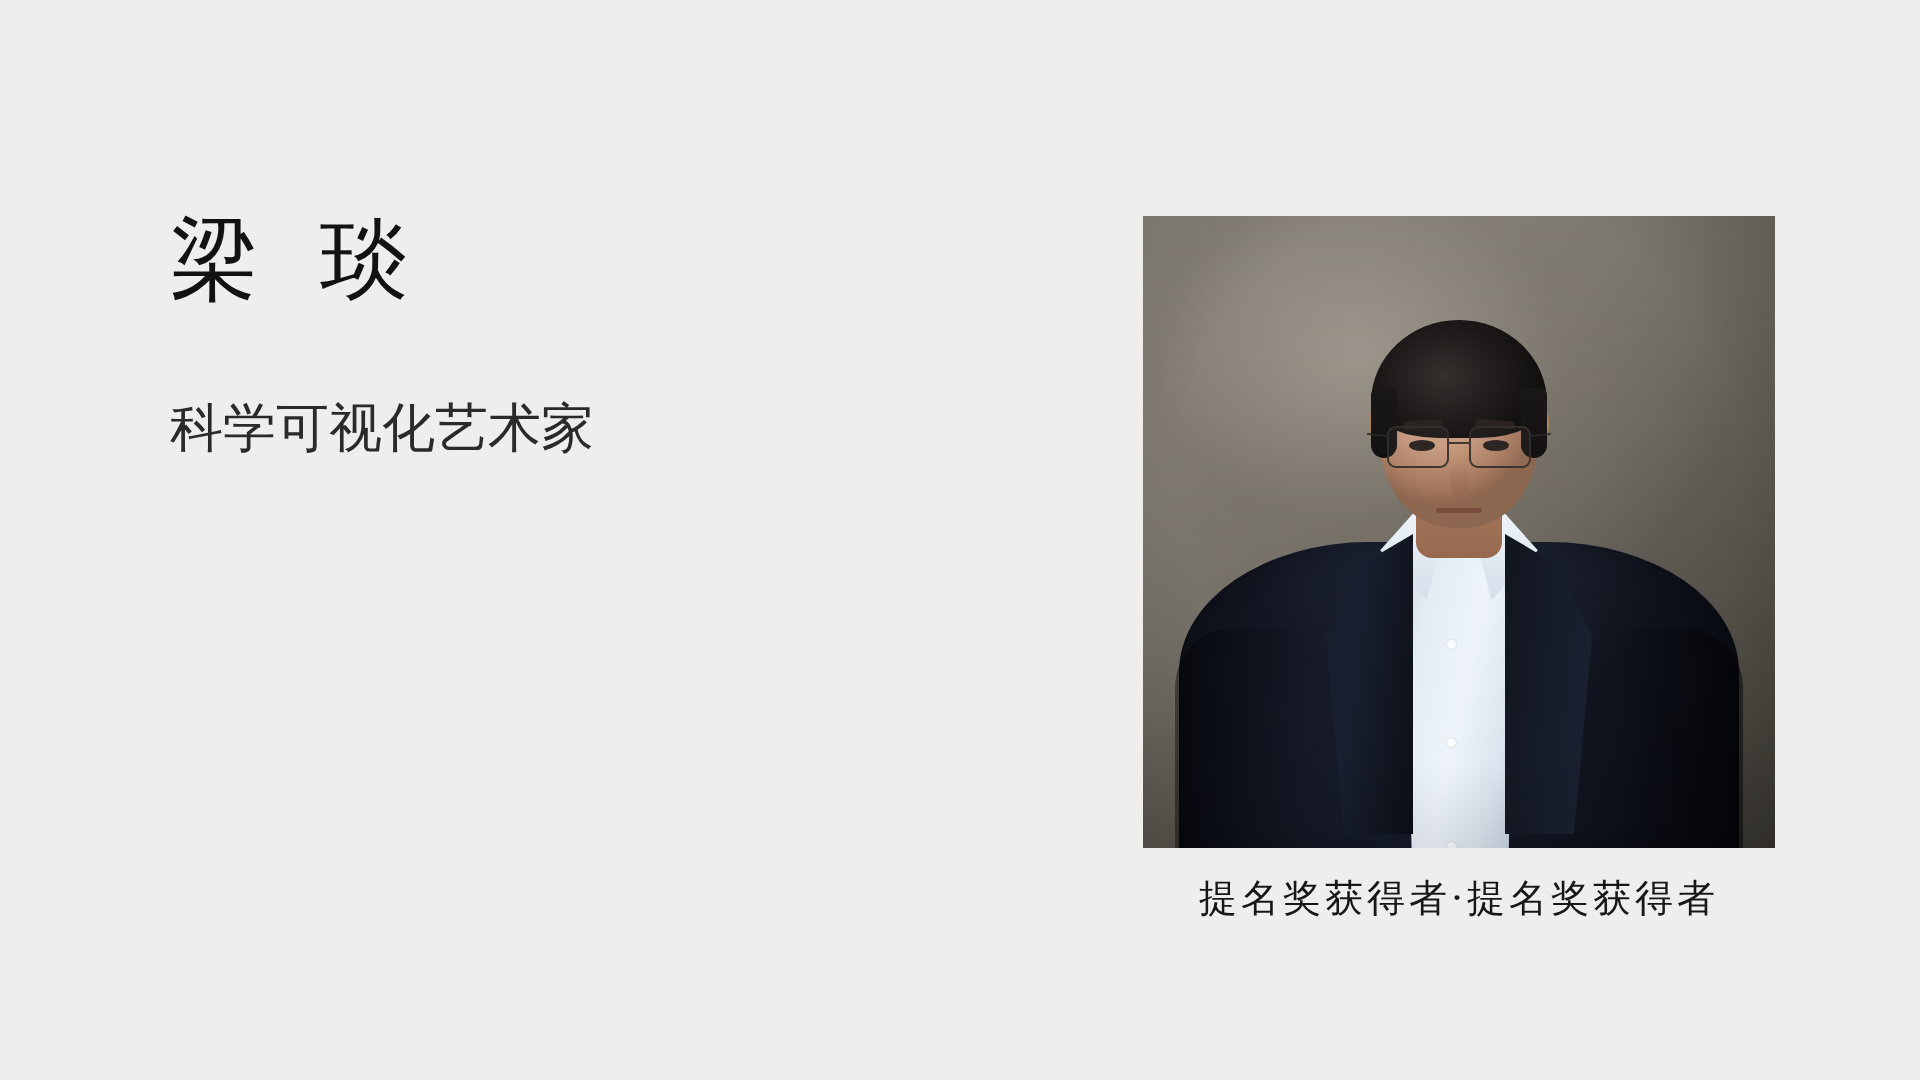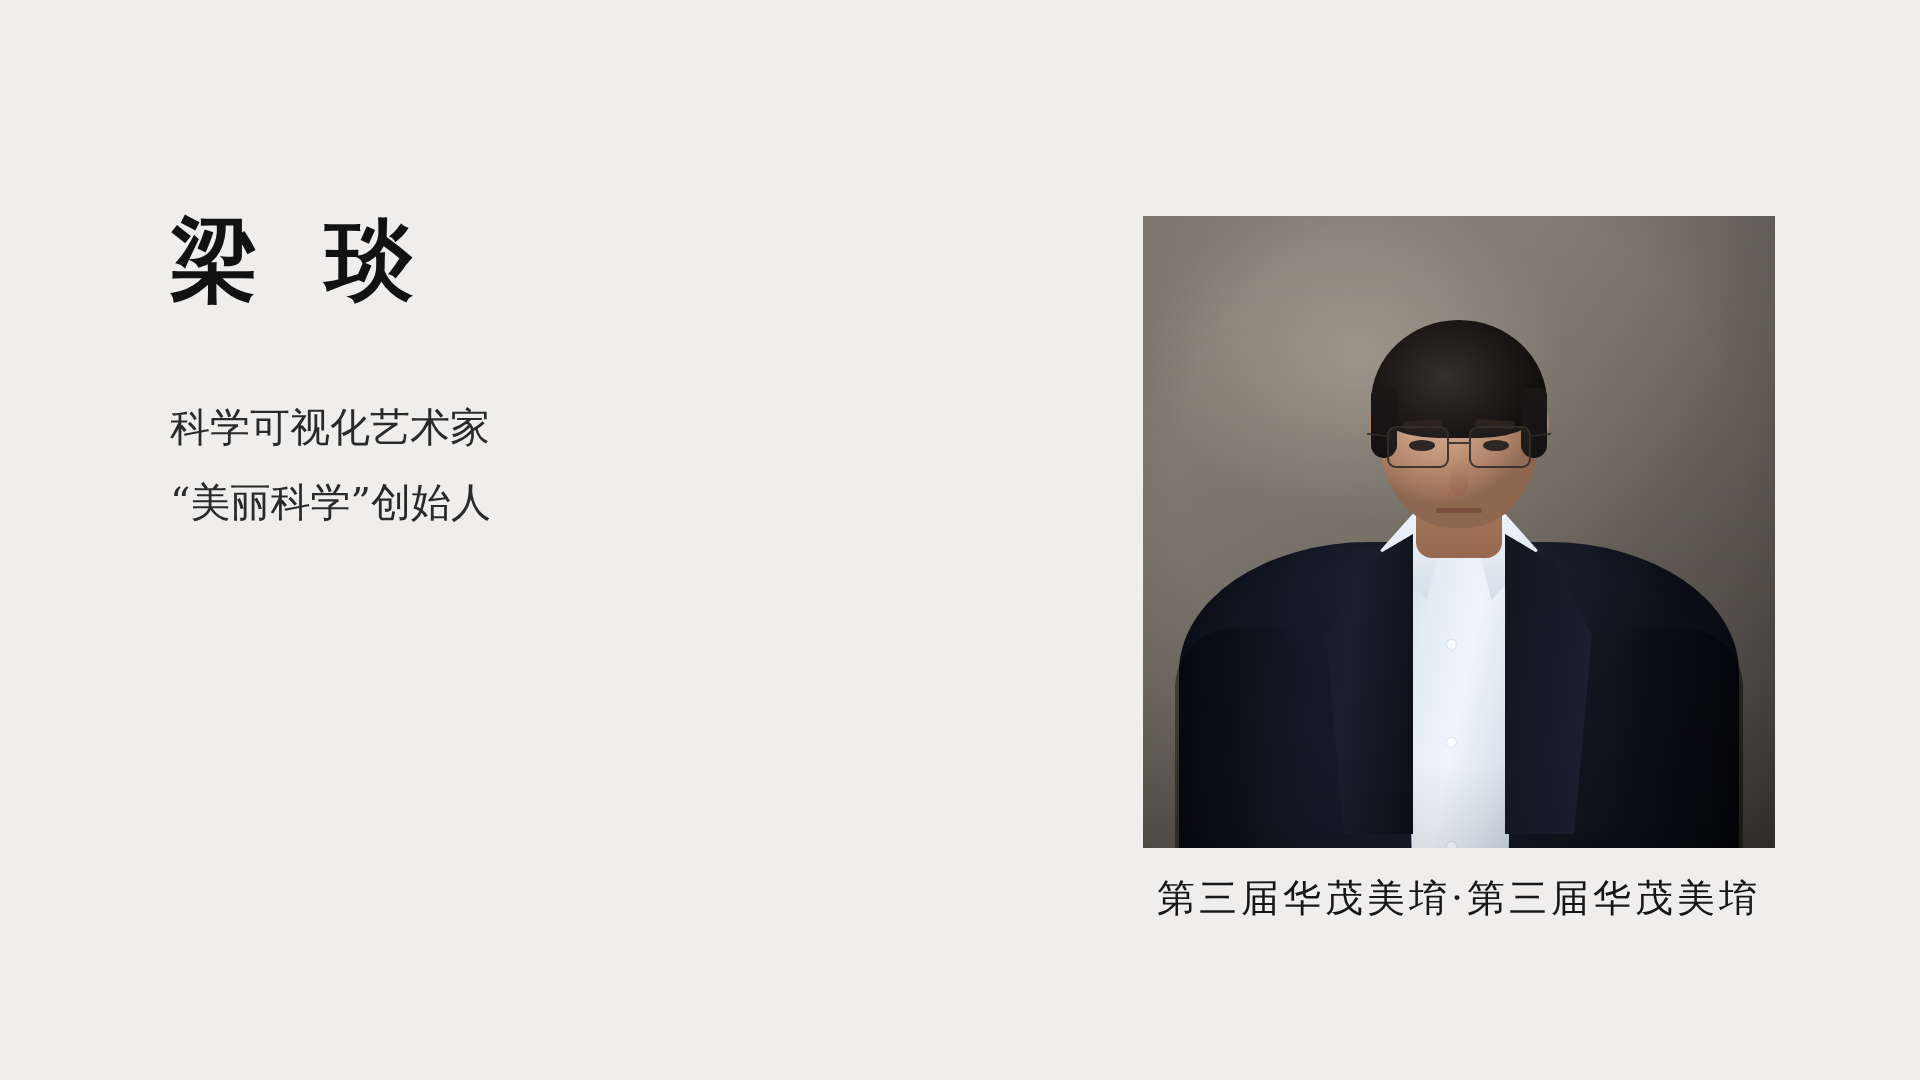--- a/index.html
+++ b/index.html
@@ -19,36 +19,36 @@
 
   .left-col {
     position:absolute;
     left:170px;
     top:216px;
     width:900px;
   }
 
   .person-name {
     font-family:"DejaVu Serif", serif;
-    font-weight:700;
+    font-weight:400;
     font-size:88px;
     line-height:1.0;
     color:#121212;
     letter-spacing:2px;
     white-space:pre;
   }
 
   .roles {
     margin-top:86px;
   }
 
   .role-line {
     font-family:"DejaVu Serif", serif;
     font-weight:400;
-    font-size:40px;
+    font-size:53px;
     line-height:75px;
     color:#2a2a2a;
     white-space:pre;
   }
 
   
 
   .photo-frame {
     position:absolute;
     left:1143px;
@@ -357,21 +357,20 @@
   }
 </style>
 </head>
 <body>
 
 <div class="left-col">
   <div class="person-name">梁  琰</div>
 
   <div class="roles">
     <div class="role-line">科学可视化艺术家</div>
-    <div class="role-line">“美丽科学”创始人</div>
   </div>
 </div>
 
 <div class="photo-frame">
   <div class="portrait">
     <div class="backdrop"></div>
 
     <div class="figure">
       <div class="torso">
         <div class="sleeve-l"></div>
@@ -411,13 +410,13 @@
       </div>
 
       <div class="nose"></div>
       <div class="mouth"></div>
     </div>
 
     <div class="vignette"></div>
   </div>
 </div>
 
-<div class="photo-caption">第三届华茂美堉·第三届华茂美堉</div>
+<div class="photo-caption">提名奖获得者·提名奖获得者</div>
 
 </body></html>

